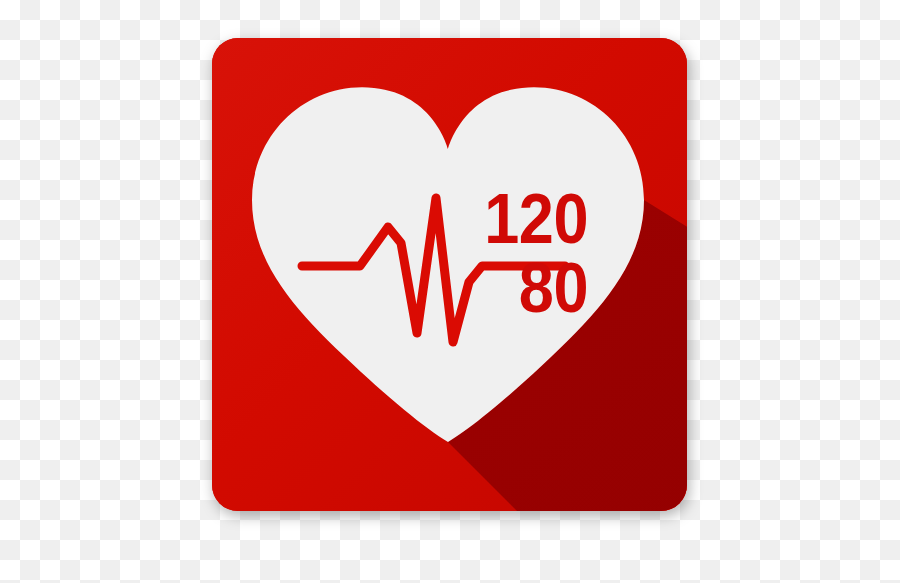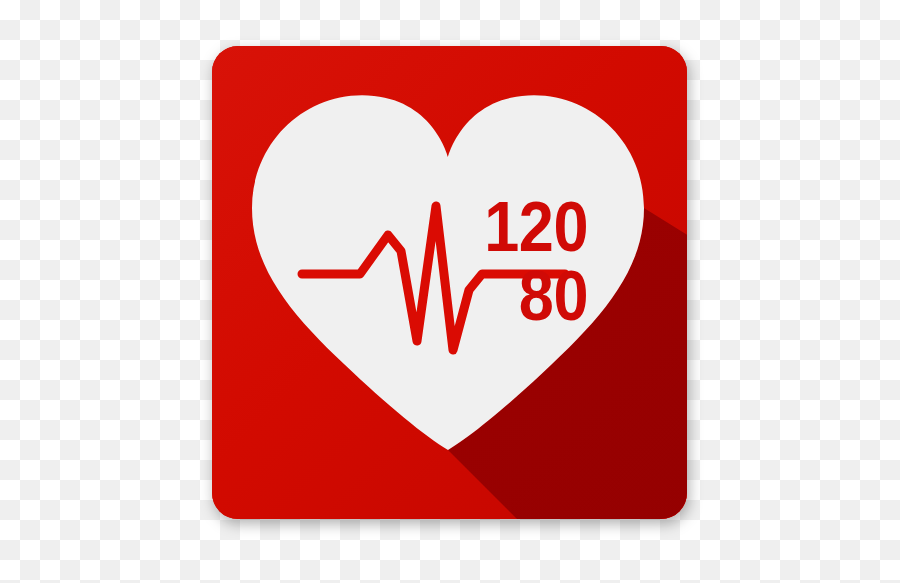--- a/index.html
+++ b/index.html
@@ -24,21 +24,21 @@
       linear-gradient(45deg, #efefef 25%, transparent 25%, transparent 75%, #efefef 75%, #efefef),
       linear-gradient(45deg, #efefef 25%, transparent 25%, transparent 75%, #efefef 75%, #efefef);
     background-size: 40px 40px;
     background-position: 0 0, 20px 20px;
   }
 
   
   #icon-tile {
     position: absolute;
     left: 212px;
-    top: 46px;
+    top: 38px;
     width: 475px;
     height: 473px;
     border-radius: 26px;
     overflow: hidden;
     filter: drop-shadow(2px 5px 7px rgba(0,0,0,0.30));
     background: #d20a00;
   }
   #icon-tile-bg {
     position: absolute;
     inset: 0;

